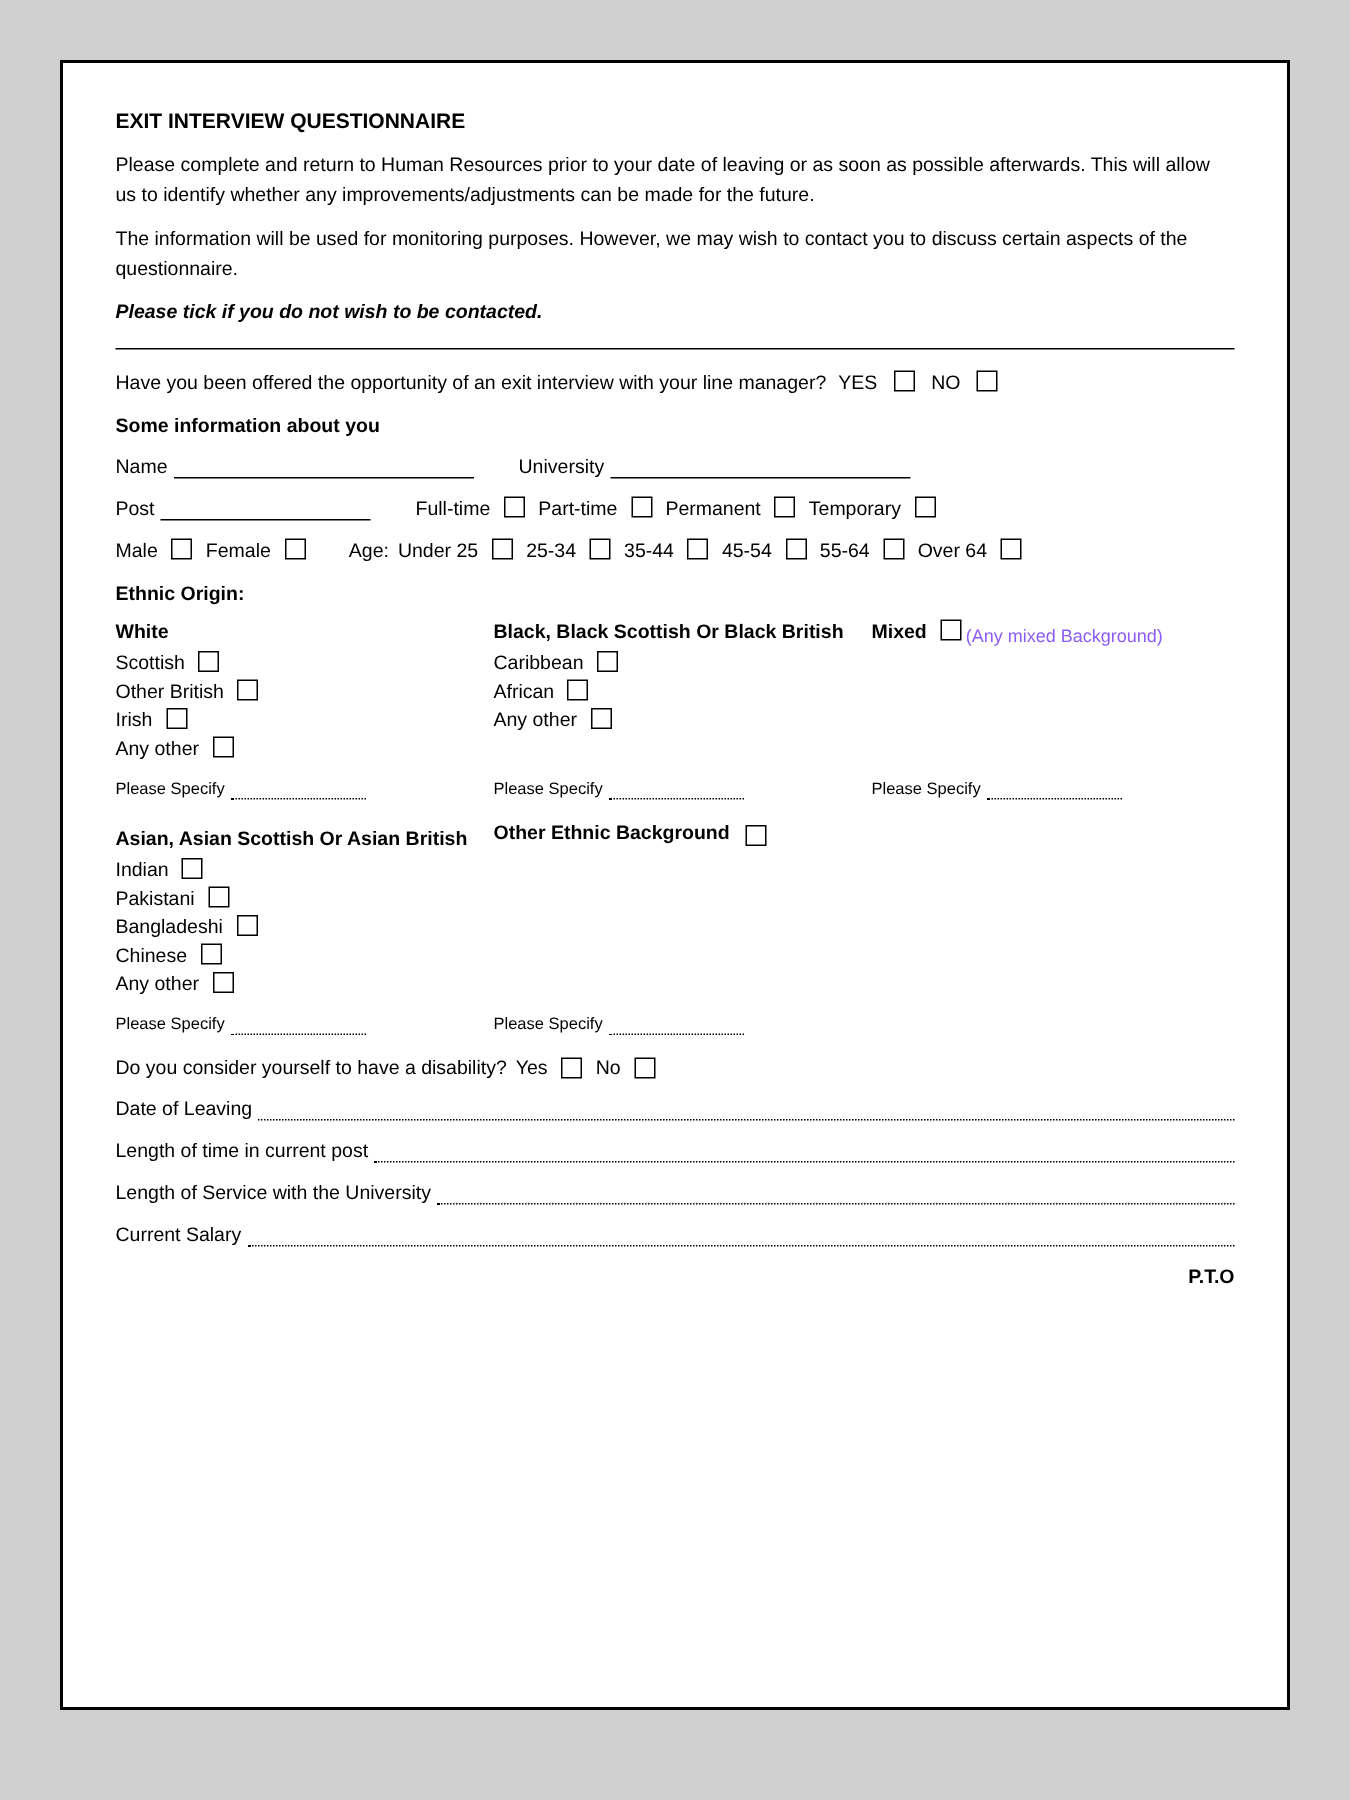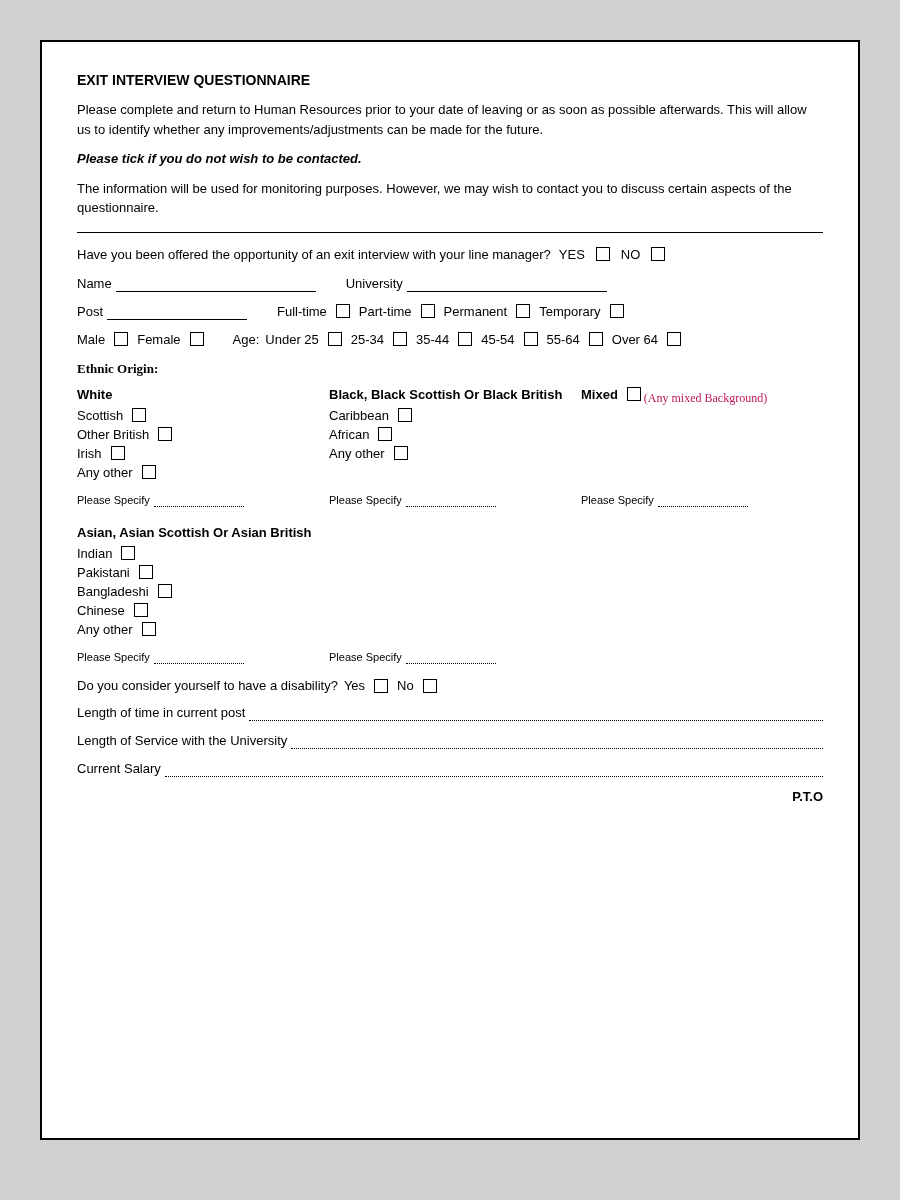--- a/index.html
+++ b/index.html
@@ -84,21 +84,20 @@
     .gender-age-row {
       display: flex;
       align-items: center;
       gap: 6px;
       flex-wrap: wrap;
       margin-bottom: 14px;
     }
     .ethnic-section-title {
       font-weight: bold;
       margin-bottom: 10px;
-      font-family: Liberation Serif, serif;
     }
     .ethnic-grid {
       display: grid;
       grid-template-columns: 1fr 1fr 1fr;
       gap: 10px 10px;
       margin-bottom: 10px;
     }
     .ethnic-column-title {
       font-weight: bold;
       margin-bottom: 6px;
@@ -163,52 +162,52 @@
     }
     .mixed-header {
       display: flex;
       align-items: center;
       gap: 6px;
       font-weight: bold;
       margin-bottom: 6px;
     }
     .mixed-sub {
       font-size: 12px;
-      color: #be185d;
+      color: #8b5cf6;
       margin-top: 4px;
-      font-family: Liberation Serif, serif;
     }
     .full-part-row {
       display: flex;
       align-items: center;
       gap: 6px;
       flex-wrap: wrap;
     }
   </style>
 </head>
 <body>
 
 <div class="page">
 
   <div class="title">EXIT INTERVIEW QUESTIONNAIRE</div>
 
   <p class="intro-text">Please complete and return to Human Resources prior to your date of leaving or as soon as possible afterwards.  This will allow us to identify whether any improvements/adjustments can be made for the future.</p>
+  <p class="intro-text">The information will be used for monitoring purposes.  However, we may wish to contact you to discuss certain aspects of the questionnaire.</p>
   <p class="intro-text italic-bold">Please tick if you do not wish to be contacted.</p>
-  <p class="intro-text">The information will be used for monitoring purposes.  However, we may wish to contact you to discuss certain aspects of the questionnaire.</p>
 
   <hr class="divider">
 
   <div class="interview-question">
     <span>Have you been offered the opportunity of an exit interview with your line manager?</span>
     <span>YES</span>
     <span class="checkbox-inline"></span>
     <span>NO</span>
     <span class="checkbox-inline"></span>
   </div>
 
+  <div class="section-heading">Some information about you</div>
 
   <div class="field-row">
     <div class="field-item">
       <span>Name</span>
       <span class="dots dots-long">&nbsp;</span>
     </div>
     <div class="field-item">
       <span>University</span>
       <span class="dots dots-long">&nbsp;</span>
     </div>
@@ -334,20 +333,26 @@
       <div class="ethnic-item">
         <span>Chinese</span>
         <span class="checkbox-inline"></span>
       </div>
       <div class="ethnic-item">
         <span>Any other</span>
         <span class="checkbox-inline"></span>
       </div>
     </div>
 
+    <div>
+      <div style="display:flex; align-items:center; gap:8px; margin-bottom:6px;">
+        <span class="ethnic-column-title">Other Ethnic Background</span>
+        <span class="checkbox-inline"></span>
+      </div>
+    </div>
 
     <div></div>
   </div>
 
   <div class="please-specify-row" style="grid-template-columns: 1fr 1fr 1fr;">
     <div class="please-specify-item">
       <span>Please Specify</span>
       <span class="specify-dots">&nbsp;&nbsp;&nbsp;&nbsp;&nbsp;&nbsp;&nbsp;&nbsp;&nbsp;&nbsp;&nbsp;&nbsp;&nbsp;&nbsp;</span>
     </div>
     <div class="please-specify-item">
@@ -358,20 +363,24 @@
   </div>
 
   <div class="disability-row">
     <span>Do you consider yourself to have a disability?</span>
     <span>Yes</span>
     <span class="checkbox-inline"></span>
     <span>No</span>
     <span class="checkbox-inline"></span>
   </div>
 
+  <div class="long-field-row">
+    <span>Date of Leaving</span>
+    <span class="long-dots">&nbsp;</span>
+  </div>
 
   <div class="long-field-row">
     <span>Length of time in current post</span>
     <span class="long-dots">&nbsp;</span>
   </div>
 
   <div class="long-field-row">
     <span>Length of Service with the University</span>
     <span class="long-dots">&nbsp;</span>
   </div>

